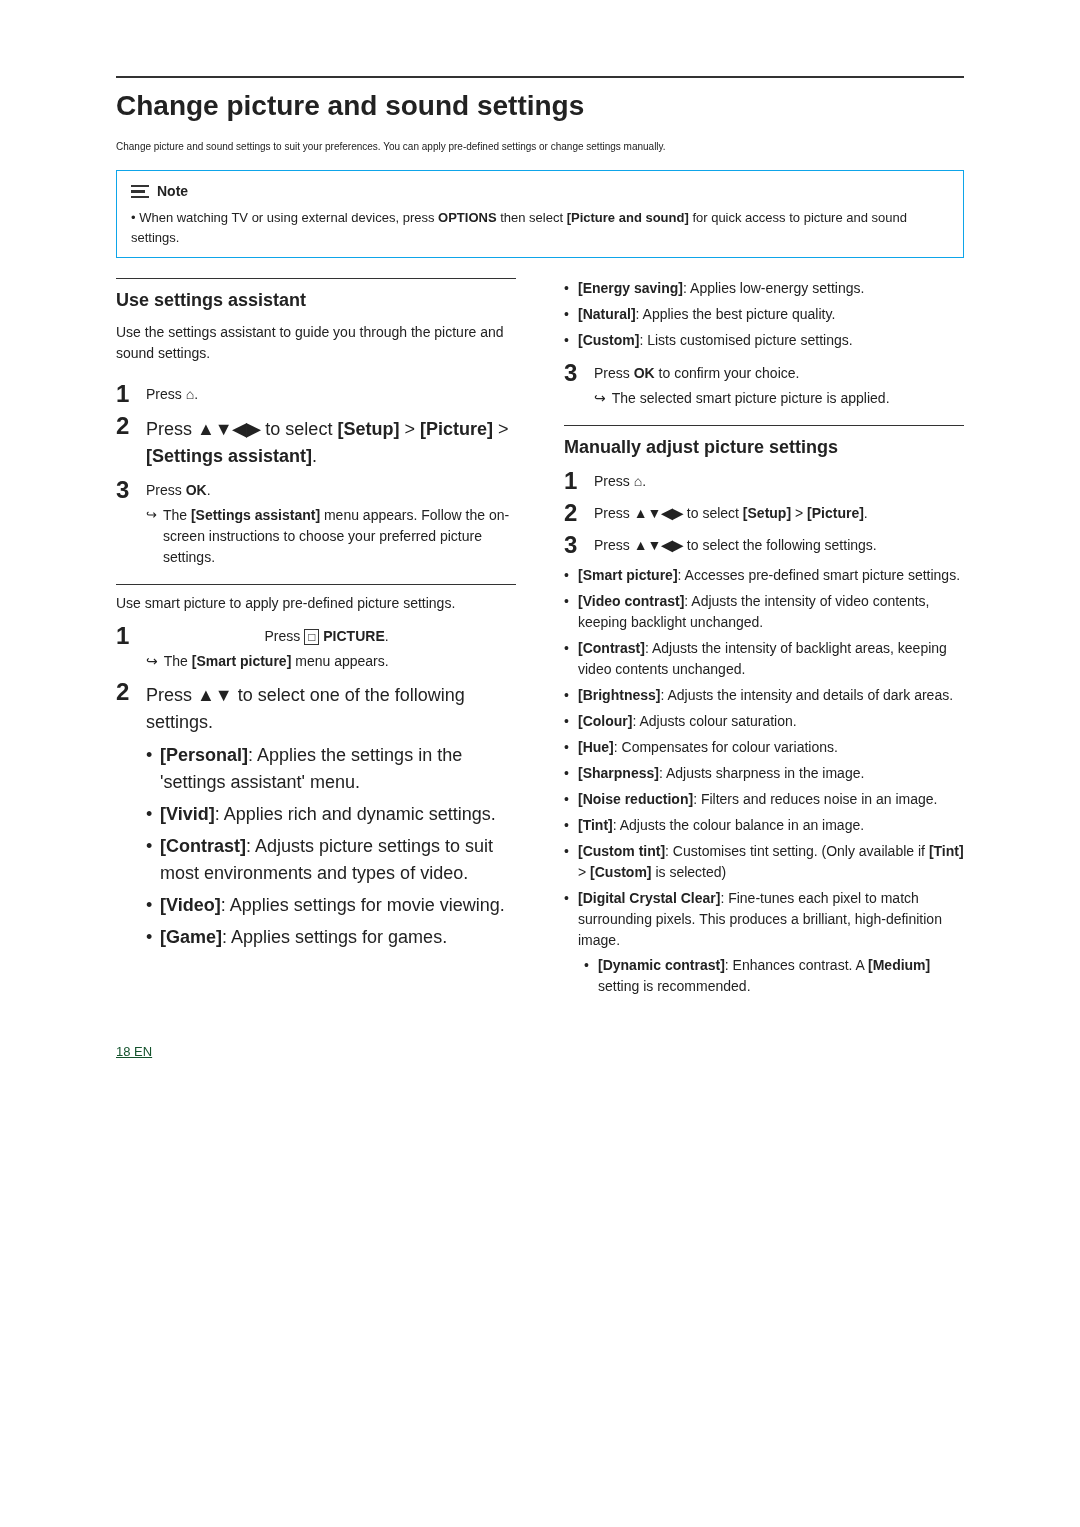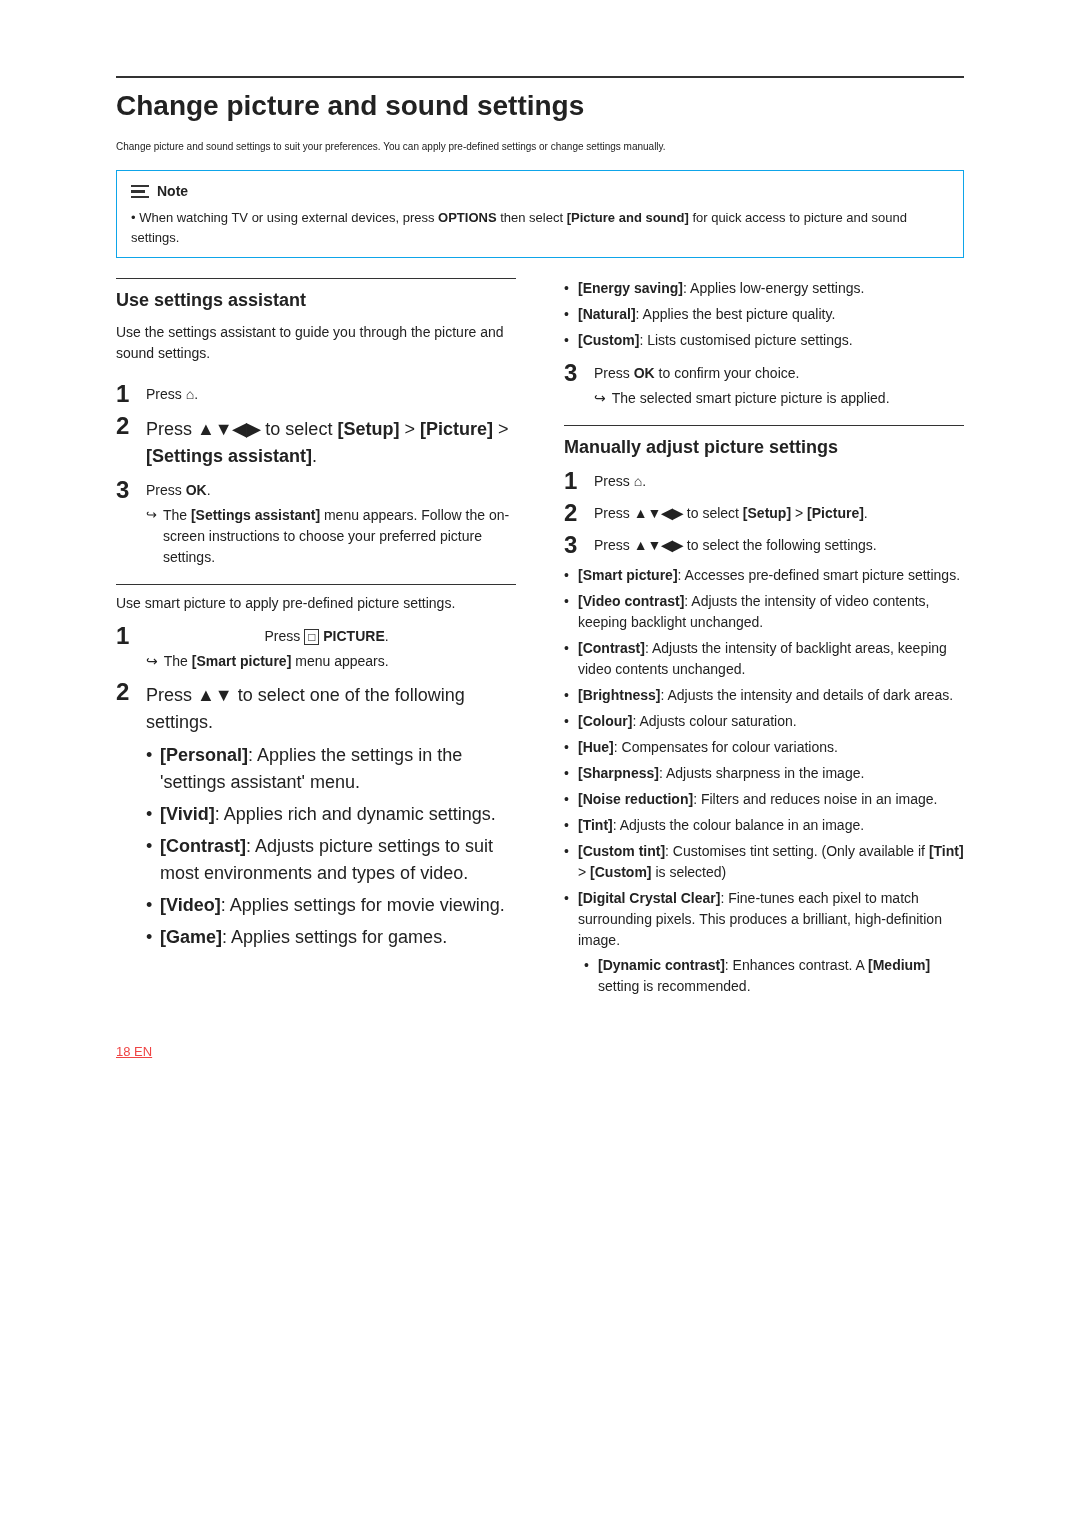--- a/index.html
+++ b/index.html
@@ -225,15 +225,15 @@
                 <b>[Dynamic contrast]</b>: Enhances contrast. A <b>[Medium]</b> setting is recommended.
               </li>
             </ul>
           </li>
         </ul>
       </div>
 
     </div>
   </div>
 
-  <div style="margin-top:40px;font-size:13px;color:#ef4444;text-decoration:underline;">18    EN</div>
+  <div style="margin-top:40px;font-size:13px;color:#14532d;text-decoration:underline;">18    EN</div>
 
 </div>
 
 </body></html>

